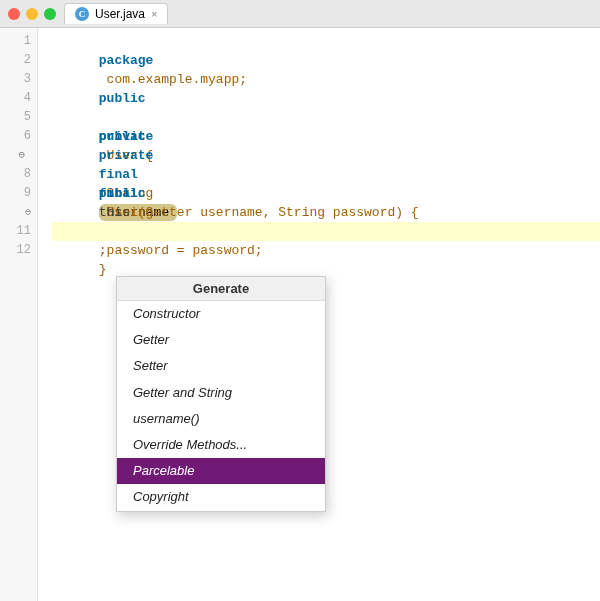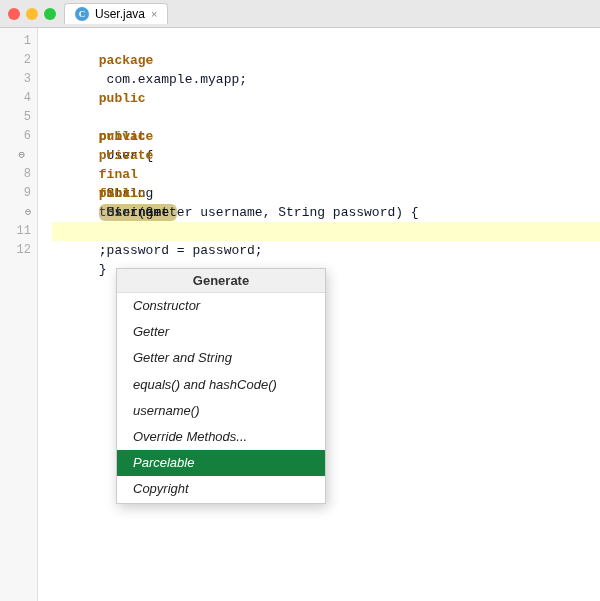--- a/index.html
+++ b/index.html
@@ -117,31 +117,31 @@
       font-size: 13px;
       white-space: pre;
       position: relative;
     }
 
     .code-line.highlighted {
       background: #ffffcc;
     }
 
     
-    .kw { color: #a16207; font-weight: bold; }
+    .kw { color: #0369a1; font-weight: bold; }
     .kw2 { color: #404040; }
     .hl-word { background: #d4c589; padding: 1px 8px; border-radius: 6px; }
     .hl-word2 { background: #c5d5c5; padding: 1px 2px; border-radius: 2px; }
-    .plain { color: #0f172a; }
+    .plain { color: #a16207; }
 
     
     .context-menu {
       position: absolute;
       left: 78px;
-      top: 240px;
+      top: 248px;
       background: #fff;
       border: 1px solid #ccc;
       box-shadow: 2px 4px 12px rgba(0,0,0,0.2);
       min-width: 210px;
       z-index: 100;
       font-family: -apple-system, BlinkMacSystemFont, sans-serif;
       font-size: 13px;
     }
 
     .menu-header {
@@ -155,21 +155,21 @@
 
     .menu-item {
       padding: 4px 16px;
       cursor: pointer;
       color: #222;
       line-height: 1.4;
       font-style: italic;
     }
 
     .menu-item.selected {
-      background: #15803d;
+      background: #701a75;
       color: #fff;
     }
   </style>
 </head>
 <body>
 
 <div class="title-bar">
   <div class="window-controls">
     <div class="window-btn btn-close"></div>
     <div class="window-btn btn-min"></div>
@@ -269,21 +269,21 @@
     <div class="code-line highlighted">&nbsp;</div>
 
     <div class="code-line">
       <span class="plain">}</span>
     </div>
 
     <div class="context-menu">
       <div class="menu-header">Generate</div>
       <div class="menu-item">Constructor</div>
       <div class="menu-item">Getter</div>
+      <div class="menu-item">Setter</div>
       <div class="menu-item">Getter and String</div>
-      <div class="menu-item">equals() and hashCode()</div>
       <div class="menu-item">username()</div>
       <div class="menu-item">Override Methods...</div>
       <div class="menu-item selected">Parcelable</div>
       <div class="menu-item">Copyright</div>
     </div>
   </div>
 </div>
 
 </body></html>

